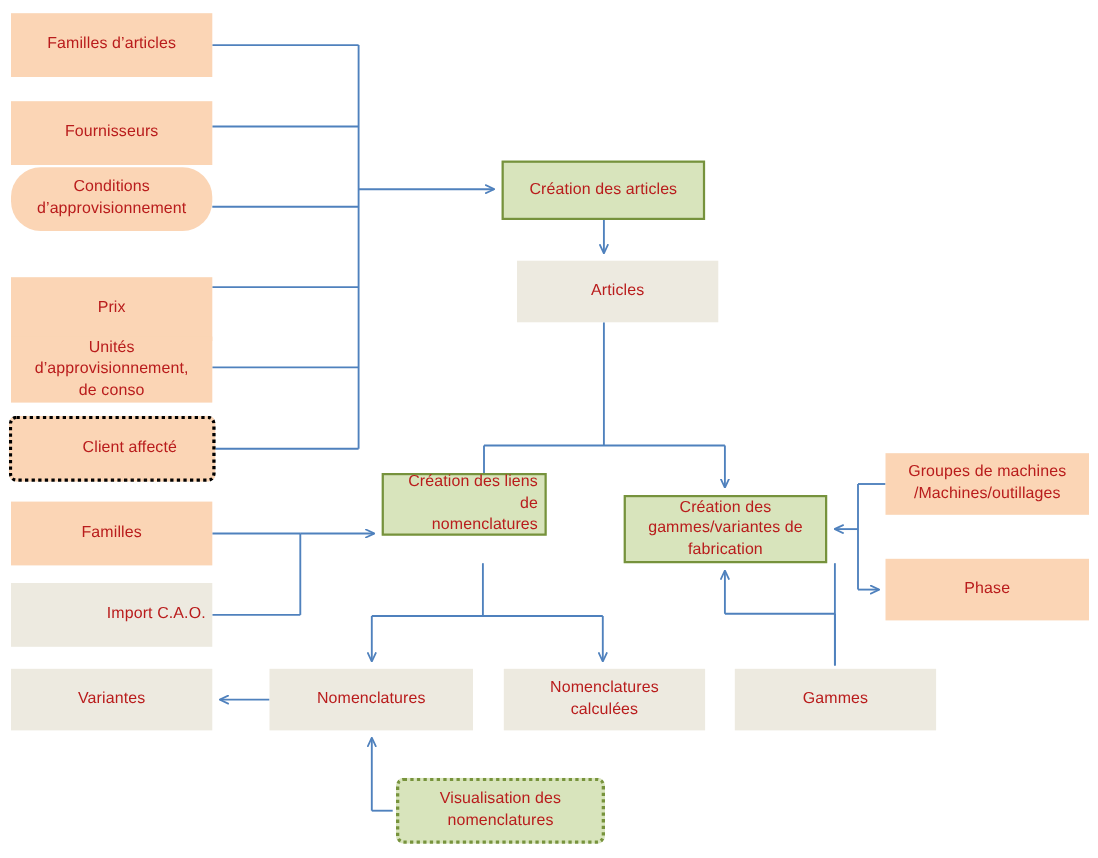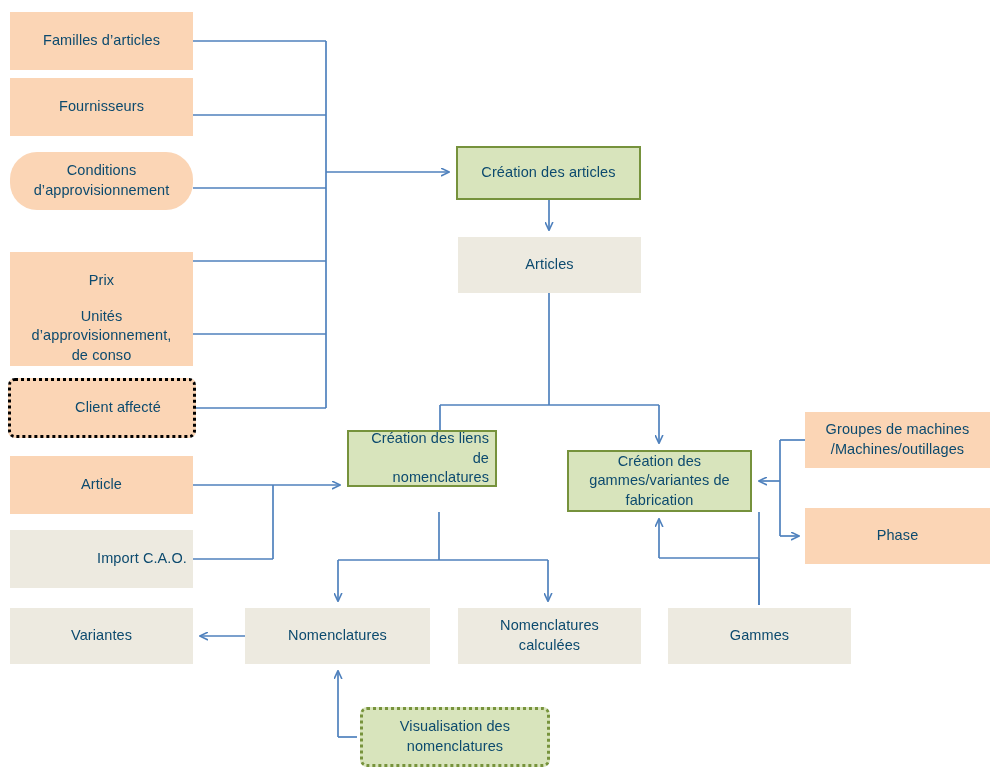--- a/index.html
+++ b/index.html
@@ -27,21 +27,21 @@
     height: 780px;
     pointer-events: none;
   }
   .node {
     position: absolute;
     box-sizing: border-box;
     display: flex;
     align-items: center;
     justify-content: center;
     text-align: center;
-    color: #0c4a6e;
+    color: #b91c1c;
     font-size: 14.5px;
     line-height: 1.35;
     padding: 2px 6px;
     letter-spacing: 0.1px;
   }
   .node .lbl { display: block; width: 100%; }
   
   .n-orange     { background: #FBD5B5; border: 0; }
   .n-beige      { background: #EDEAE0; border: 0; }
   .n-green      { background: #D8E4BC; border: 2.5px solid #76923C; }
@@ -119,48 +119,48 @@
         <path d="M780,536 L799,536" marker-end="url(#arrow)"></path>
       </g>
 
     </g>
   </svg>
 
   <div id="nodes">
       <div class="node n-orange" style="left: 10px; top: 12px; width: 183px; height: 58px;">
         <span class="lbl">Familles d’articles</span>
       </div>
-      <div class="node n-orange" style="left: 10px; top: 78px; width: 183px; height: 58px;">
+      <div class="node n-orange" style="left: 10px; top: 92px; width: 183px; height: 58px;">
         <span class="lbl">Fournisseurs</span>
       </div>
       <div class="node n-orange" style="left: 10px; top: 152px; width: 183px; height: 58px; border-radius: 27px;">
         <span class="lbl">Conditions<br>d’approvisionnement</span>
       </div>
       <div class="node n-orange" style="left: 10px; top: 232px; width: 183px; height: 58px; margin-top: 20px;">
         <span class="lbl">Prix</span>
       </div>
       <div class="node n-orange" style="left: 10px; top: 306px; width: 183px; height: 60px;">
         <span class="lbl">Unités<br>d’approvisionnement,<br>de conso</span>
       </div>
       <div class="node n-orange-dot" style="left: 8px; top: 378px; width: 188px; height: 60px;">
         <span class="lbl">Client affecté</span>
       </div>
       <div class="node n-orange" style="left: 10px; top: 456px; width: 183px; height: 58px;">
-        <span class="lbl">Article</span>
+        <span class="lbl">Familles</span>
       </div>
       <div class="node n-beige" style="left: 10px; top: 530px; width: 183px; height: 58px; text-align: right;">
         <span class="lbl">Import C.A.O.</span>
       </div>
       <div class="node n-beige" style="left: 10px; top: 608px; width: 183px; height: 56px;">
         <span class="lbl">Variantes</span>
       </div>
       <div class="node n-green" style="left: 456px; top: 146px; width: 185px; height: 54px;">
         <span class="lbl">Création des articles</span>
       </div>
-      <div class="node n-beige" style="left: 458px; top: 237px; width: 183px; height: 56px;">
+      <div class="node n-beige" style="left: 470px; top: 237px; width: 183px; height: 56px;">
         <span class="lbl">Articles</span>
       </div>
       <div class="node n-green" style="left: 347px; top: 430px; width: 150px; height: 57px; text-align: right;">
         <span class="lbl">Création des liens de<br>nomenclatures</span>
       </div>
       <div class="node n-green" style="left: 567px; top: 450px; width: 185px; height: 62px;">
         <span class="lbl">Création des<br>gammes/variantes de<br>fabrication</span>
       </div>
       <div class="node n-orange" style="left: 805px; top: 412px; width: 185px; height: 56px;">
         <span class="lbl">Groupes de machines<br>/Machines/outillages</span>

